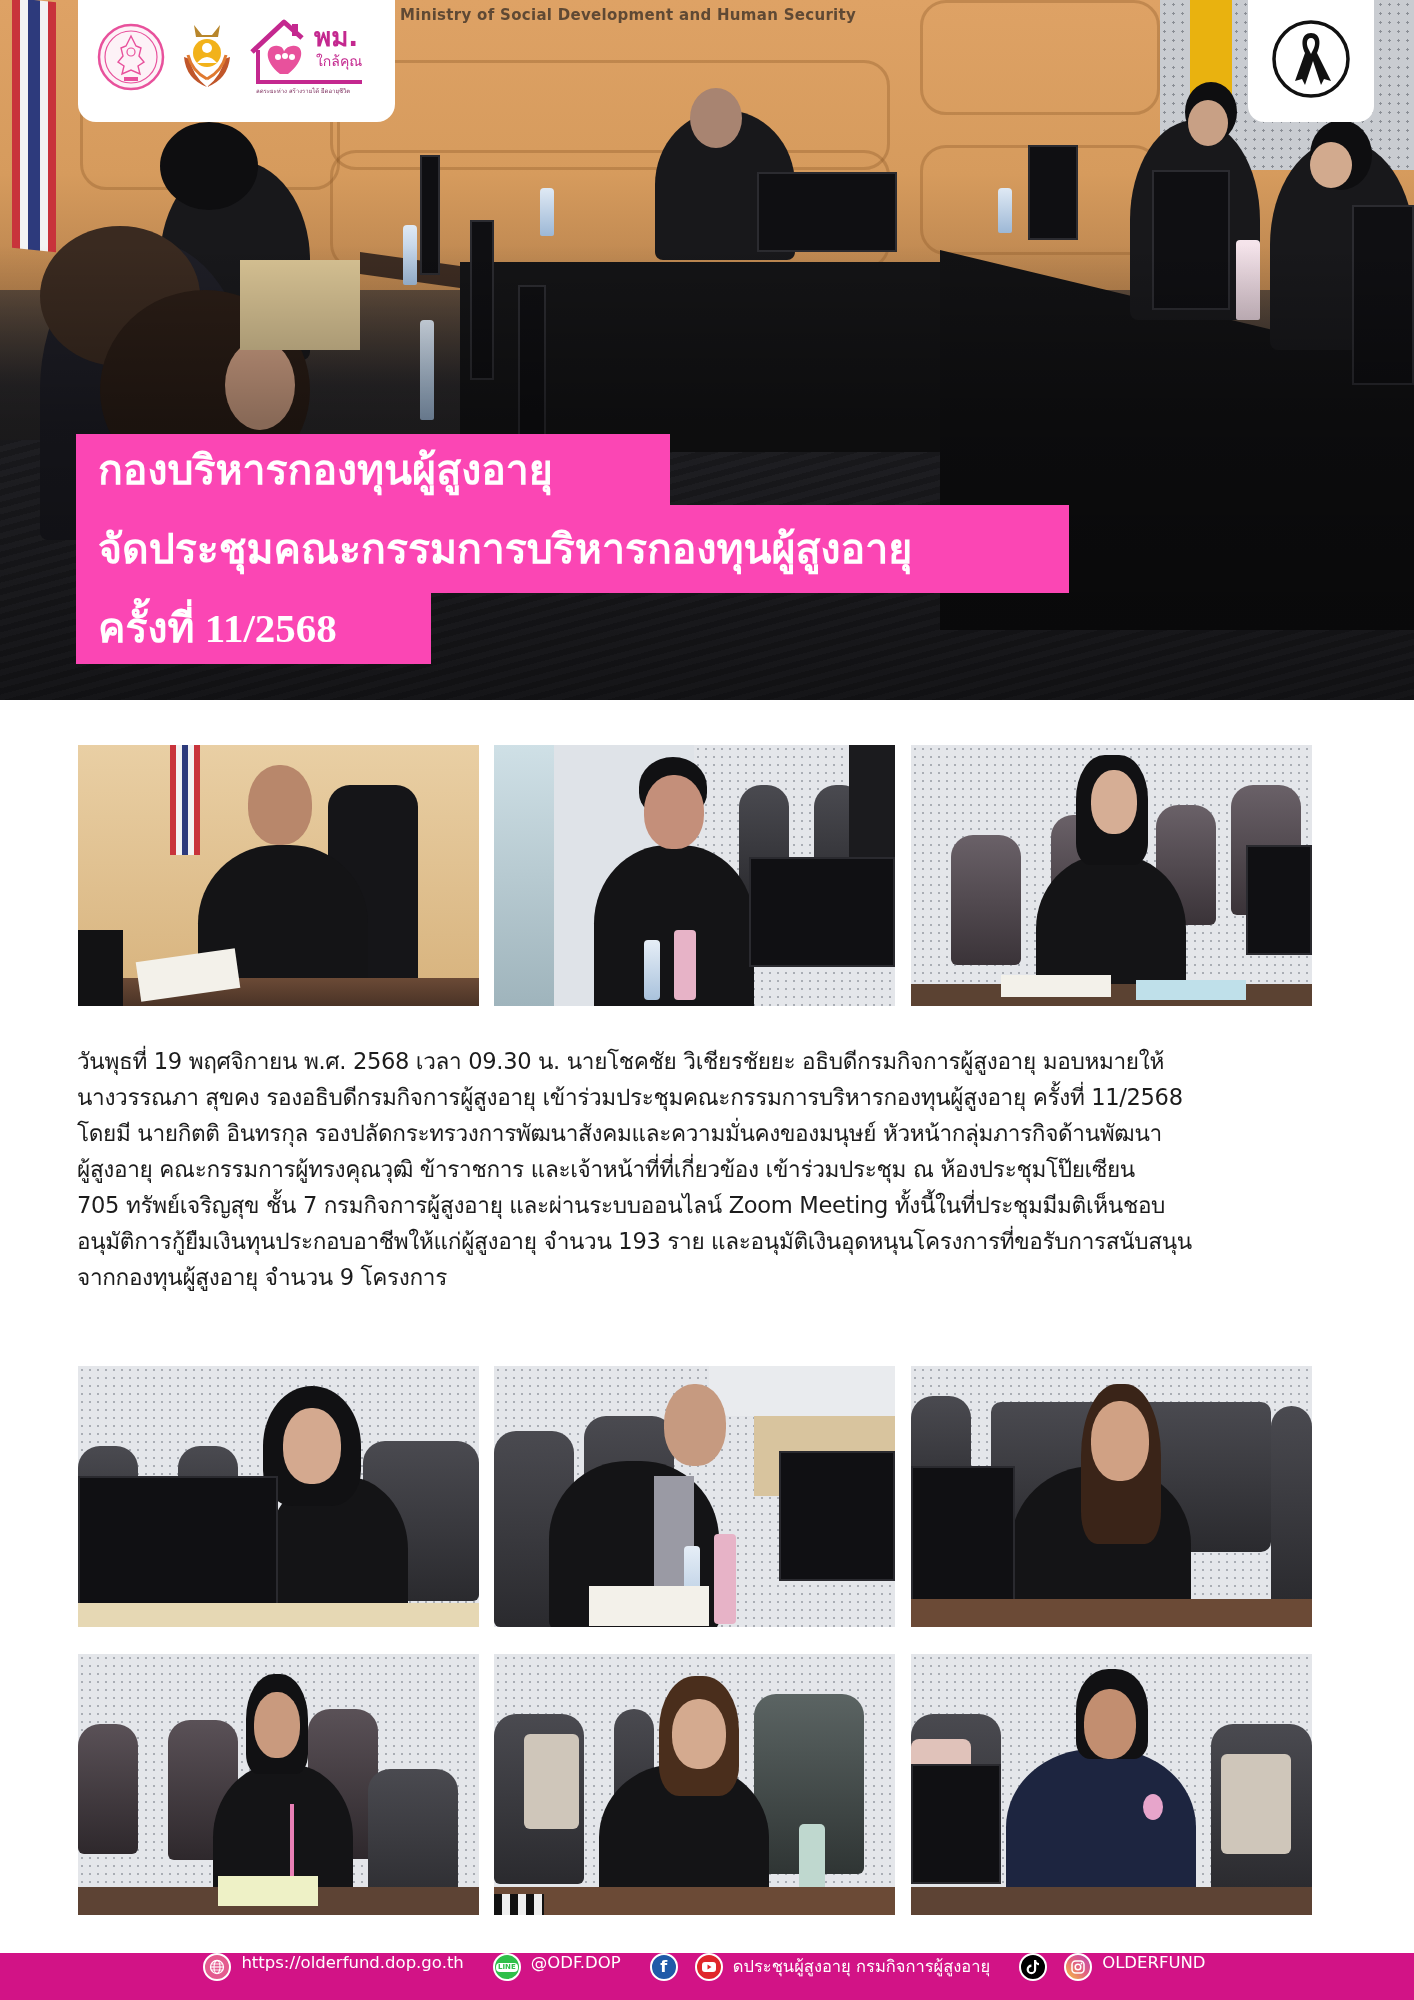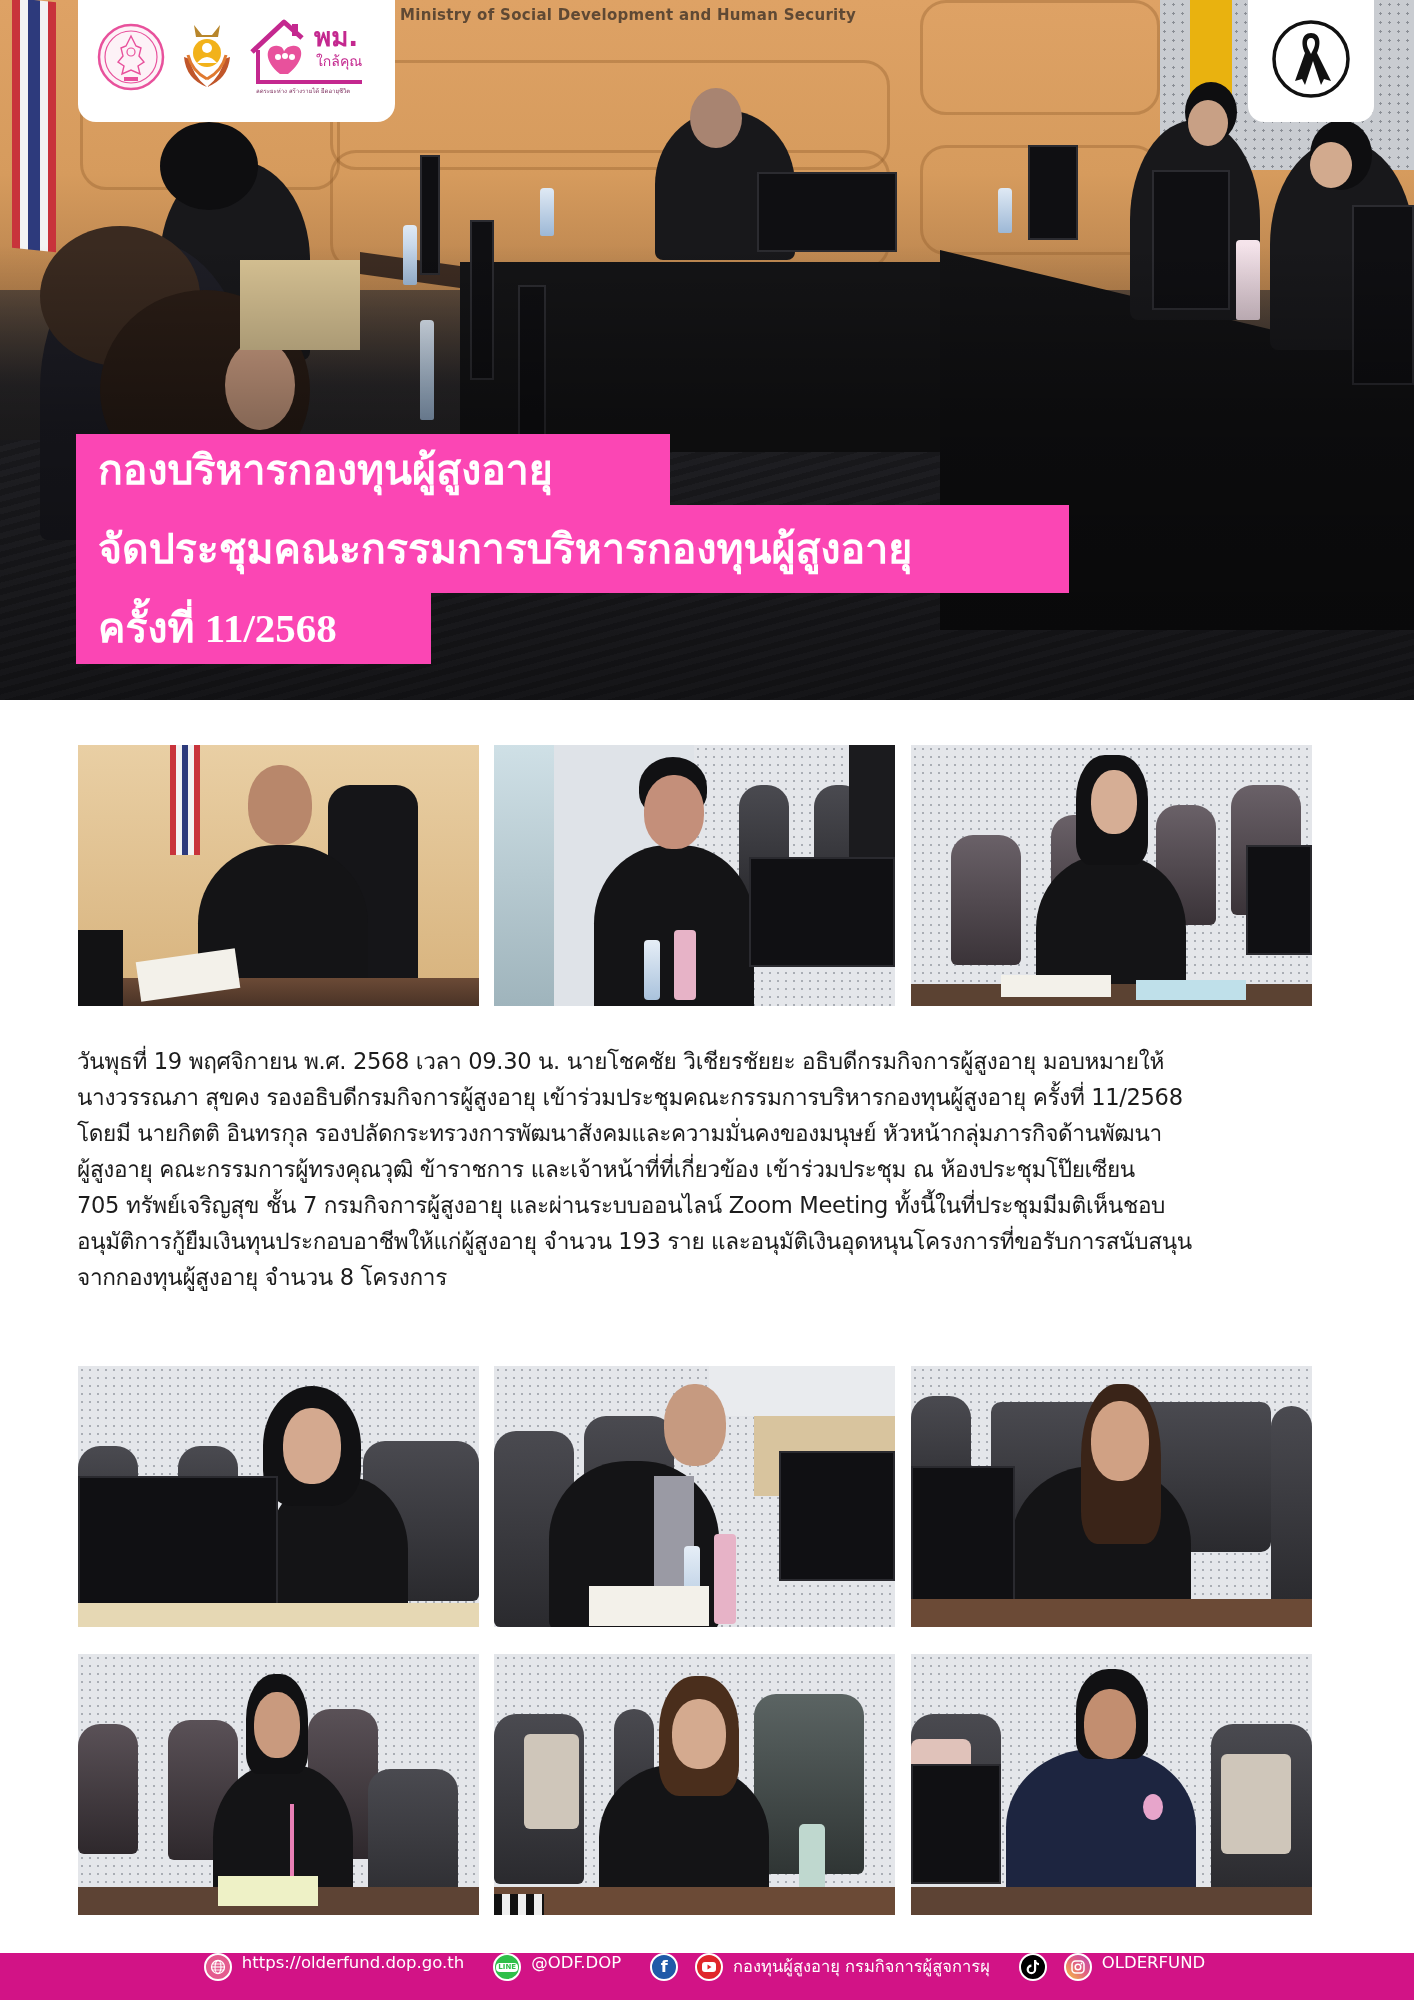--- a/index.html
+++ b/index.html
@@ -220,21 +220,21 @@
   <div style="position:absolute;left:225px;top:235px;width:110px;height:20px;background:#bfe0ea;"></div>
 </div>
 
 <div class="article">
   <span class="line">วันพุธที่ 19 พฤศจิกายน พ.ศ. 2568 เวลา 09.30 น. นายโชคชัย วิเชียรชัยยะ อธิบดีกรมกิจการผู้สูงอายุ มอบหมายให้</span>
   <span class="line">นางวรรณภา สุขคง รองอธิบดีกรมกิจการผู้สูงอายุ เข้าร่วมประชุมคณะกรรมการบริหารกองทุนผู้สูงอายุ ครั้งที่ 11/2568</span>
   <span class="line">โดยมี นายกิตติ อินทรกุล รองปลัดกระทรวงการพัฒนาสังคมและความมั่นคงของมนุษย์  หัวหน้ากลุ่มภารกิจด้านพัฒนา</span>
   <span class="line">ผู้สูงอายุ คณะกรรมการผู้ทรงคุณวุฒิ ข้าราชการ และเจ้าหน้าที่ที่เกี่ยวข้อง เข้าร่วมประชุม ณ ห้องประชุมโป๊ยเซียน</span>
   <span class="line">705 ทรัพย์เจริญสุข ชั้น 7 กรมกิจการผู้สูงอายุ และผ่านระบบออนไลน์ Zoom Meeting ทั้งนี้ในที่ประชุมมีมติเห็นชอบ</span>
   <span class="line">อนุมัติการกู้ยืมเงินทุนประกอบอาชีพให้แก่ผู้สูงอายุ จำนวน 193 ราย และอนุมัติเงินอุดหนุนโครงการที่ขอรับการสนับสนุน</span>
-  <span class="line">จากกองทุนผู้สูงอายุ จำนวน 8 โครงการ</span>
+  <span class="line">จากกองทุนผู้สูงอายุ จำนวน 9 โครงการ</span>
 </div>
 
 <div class="photo" style="left:78px;top:1366px;">
   <div class="bg perf"></div>
   <div class="chair" style="left:0;top:80px;width:60px;height:110px;"></div>
   <div class="chair" style="left:100px;top:80px;width:60px;height:110px;"></div>
   <div class="chair" style="left:285px;top:75px;width:116px;height:160px;"></div>
   <div class="body" style="left:190px;top:110px;width:140px;height:160px;"></div>
   <div class="hair" style="left:185px;top:20px;width:98px;height:120px;border-radius:50% 50% 30% 30%;"></div>
   <div class="face" style="left:205px;top:42px;width:58px;height:76px;background:#d4a98f;"></div>
@@ -330,21 +330,21 @@
 
   <span class="ico" style="background:#1f5aa8;">
     <span style="font-weight:bold;font-size:16px;color:#fff;line-height:1;">f</span>
   </span>
   <span class="ico" style="background:#e0262b;">
     <svg width="14" height="12" viewBox="0 0 14 12">
         <rect x="0" y="1" width="14" height="10" rx="3" fill="#fff"></rect>
         <path d="M5.5 3.5 L9.5 6 L5.5 8.5 Z" fill="#e0262b"></path>
       </svg>
   </span>
-  <span class="txt">กองทุนผู้สูงอายุ กรมกิจการผู้สูจการผุ</span>
+  <span class="txt">ดประชุนผู้สูงอายุ กรมกิจการผู้สูงอายุ</span>
 
   <span class="ico" style="background:#000;">
     <svg width="14" height="16" viewBox="0 0 14 16">
         <path d="M8 1 L8 10.5 A2.6 2.6 0 1 1 5.4 7.9 L5.4 5.6 A4.8 4.8 0 1 0 10.2 10.4 L10.2 5 Q11.5 6.2 13 6.2 L13 4 Q10.3 3.8 10.2 1 Z" fill="#fff"></path>
       </svg>
   </span>
   <span class="ico" style="background:linear-gradient(45deg,#f6c343,#e3637d,#c146b0);">
     <svg width="14" height="14" viewBox="0 0 14 14">
         <rect x="1" y="1" width="12" height="12" rx="3.5" fill="none" stroke="#fff" stroke-width="1.5"></rect>
         <circle cx="7" cy="7" r="2.8" fill="none" stroke="#fff" stroke-width="1.5"></circle>

